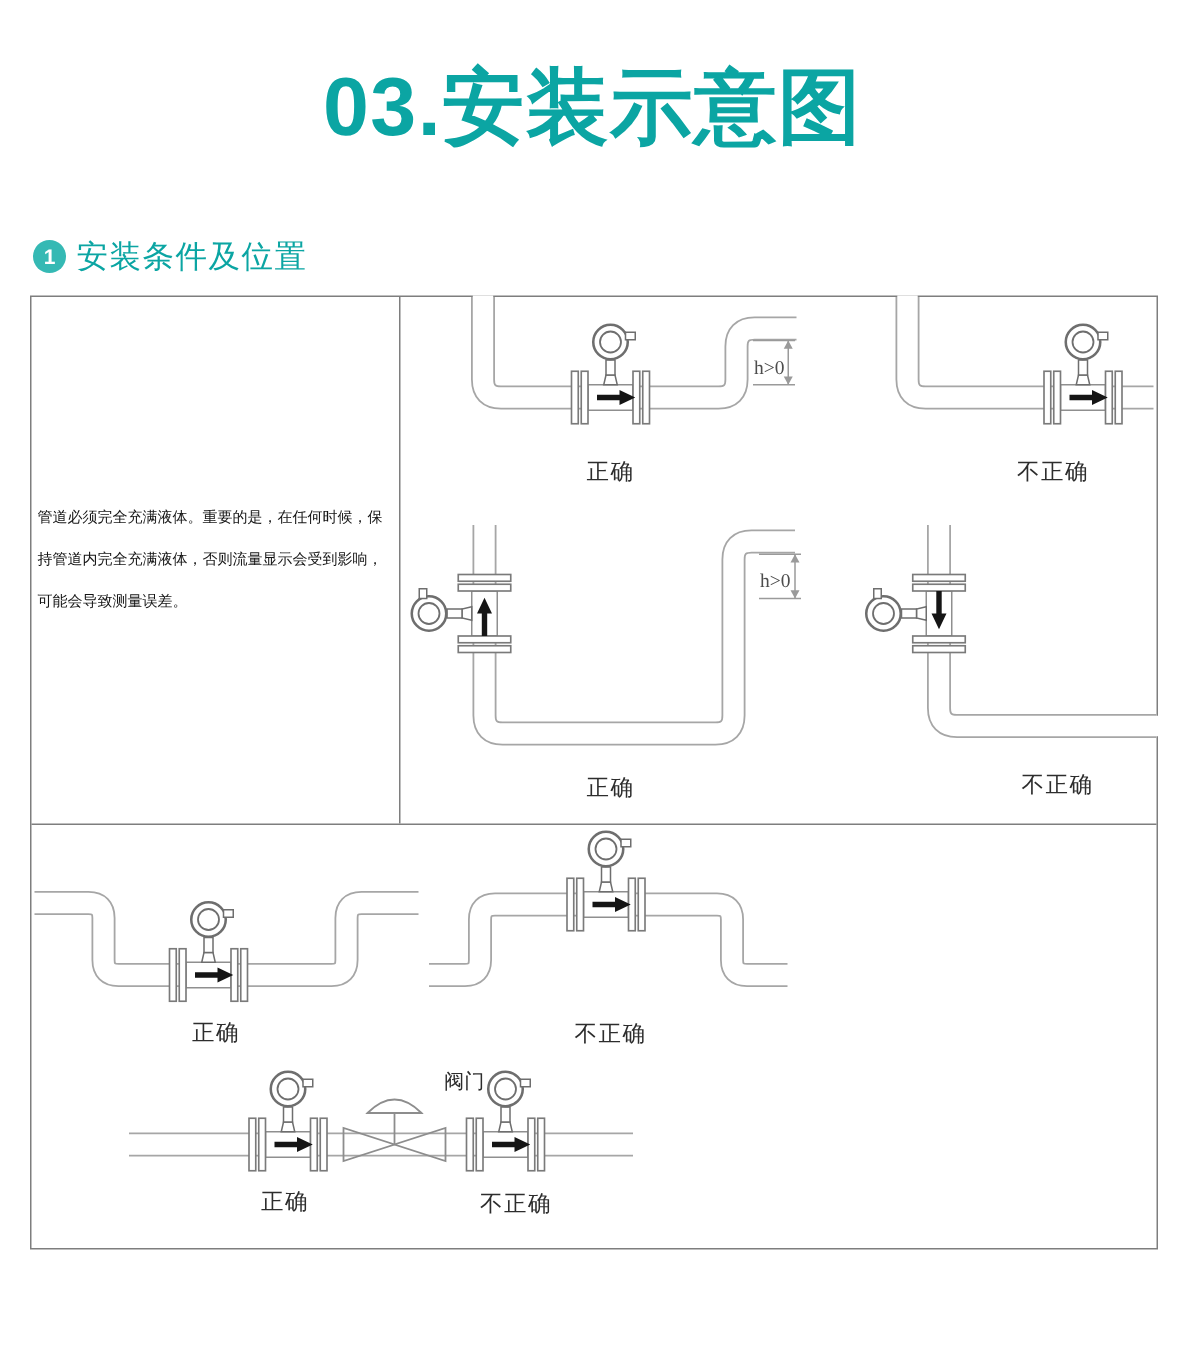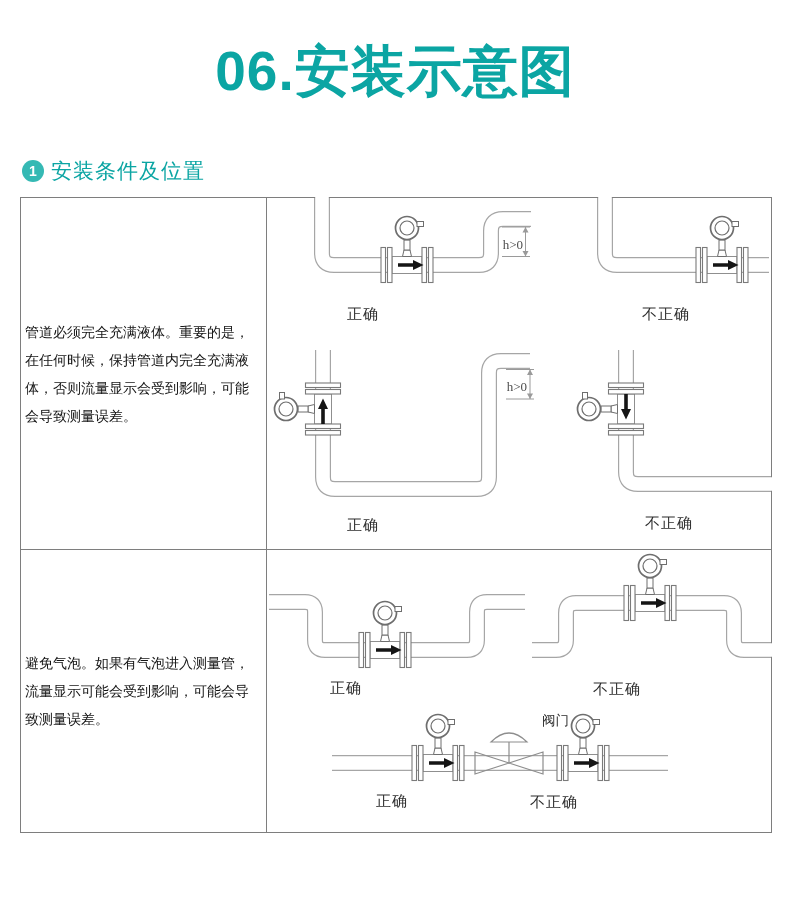--- a/index.html
+++ b/index.html
@@ -22,25 +22,25 @@
     position:absolute;left:20px;top:197px;width:752px;height:636px;
     border:1px solid #7e7e7e;box-sizing:border-box;display:flex;flex-direction:column;
   }
   .trow{display:flex;box-sizing:border-box;}
   .row1{height:352px;border-bottom:1px solid #7e7e7e;}
   .row2{height:282px;}
   .cl{
     width:246px;flex:0 0 auto;border-right:1px solid #7e7e7e;box-sizing:border-box;
     display:flex;align-items:center;padding:0 4px;
   }
-  .cl p{margin:0;font-size:14px;line-height:28px;color:#141414;}
+  .cl p{margin:0;font-size:10px;line-height:28px;color:#141414;}
   .cr{flex:1;position:relative;}
   .diag{position:absolute;}
   .dlabel{
-    position:absolute;width:120px;font-size:15px;color:#2d2d2d;
+    position:absolute;width:120px;text-align:center;font-size:15px;color:#2d2d2d;
     letter-spacing:1px;white-space:nowrap;
   }
   .vlabel{position:absolute;width:120px;text-align:right;font-size:13.5px;color:#2d2d2d;white-space:nowrap;}
   .pipe{fill:none;stroke:#a6a6a6;stroke-width:16;}
   .pipei{fill:none;stroke:#ffffff;stroke-width:13.6;}
   .dim line{stroke:#9a9a9a;stroke-width:1;}
   .dim path{fill:#9a9a9a;stroke:none;}
   .dim text{font-family:"Liberation Serif","DejaVu Serif",serif;font-size:13px;fill:#4d4d4d;}
 </style>
 </head>
@@ -65,21 +65,21 @@
     </g>
     <g id="valve-sym">
       <path d="M-34,-11 L-34,11 L0,0 Z" fill="none" stroke="#8d8d8d" stroke-width="1.2"></path>
       <path d="M34,-11 L34,11 L0,0 Z" fill="none" stroke="#8d8d8d" stroke-width="1.2"></path>
       <line x1="0" y1="0" x2="0" y2="-21" stroke="#8d8d8d" stroke-width="1.2"></line>
       <path d="M-18,-21 Q0,-39 18,-21 Z" fill="#fff" stroke="#8d8d8d" stroke-width="1.2"></path>
     </g>
   </defs>
 </svg>
 
-<div class="page-title">06.安装示意图</div>
+<div class="page-title">03.安装示意图</div>
 
 <div class="section-header">
   <span class="num-badge">1</span>
   <span class="section-title">安装条件及位置</span>
 </div>
 
 <div class="tbl">
 
   <div class="trow row1">
     <div class="cl">
@@ -132,23 +132,20 @@
         <path class="pipei" d="M27,15 V138 Q27,150 39,150 H173"></path>
         <use href="#meter-h" transform="translate(27,75) rotate(-90)"></use>
         <use href="#arrow-right" transform="translate(27,72) rotate(90)"></use>
       </svg>
       <span class="dlabel" style="left:378px;top:316px">不正确</span>
 
     </div>
   </div>
 
   <div class="trow row2">
-    <div class="cl">
-      <p>避免气泡。如果有气泡进入测量管，流量显示可能会受到影响，可能会导致测量误差。</p>
-    </div>
     <div class="cr">
 
       <svg class="diag" style="left:2px;top:6px" width="258" height="122">
         <path class="pipe" d="M0,46 H36 Q46,46 46,56 V84 Q46,94 56,94 H198 Q208,94 208,84 V56 Q208,46 218,46 H256"></path>
         <path class="pipei" d="M-1,46 H36 Q46,46 46,56 V84 Q46,94 56,94 H198 Q208,94 208,84 V56 Q208,46 218,46 H257"></path>
         <use href="#meter-h" transform="translate(116,94)"></use>
         <use href="#arrow-right" transform="translate(119,94)"></use>
       </svg>
       <span class="dlabel" style="left:63px;top:129px">正确</span>
 

